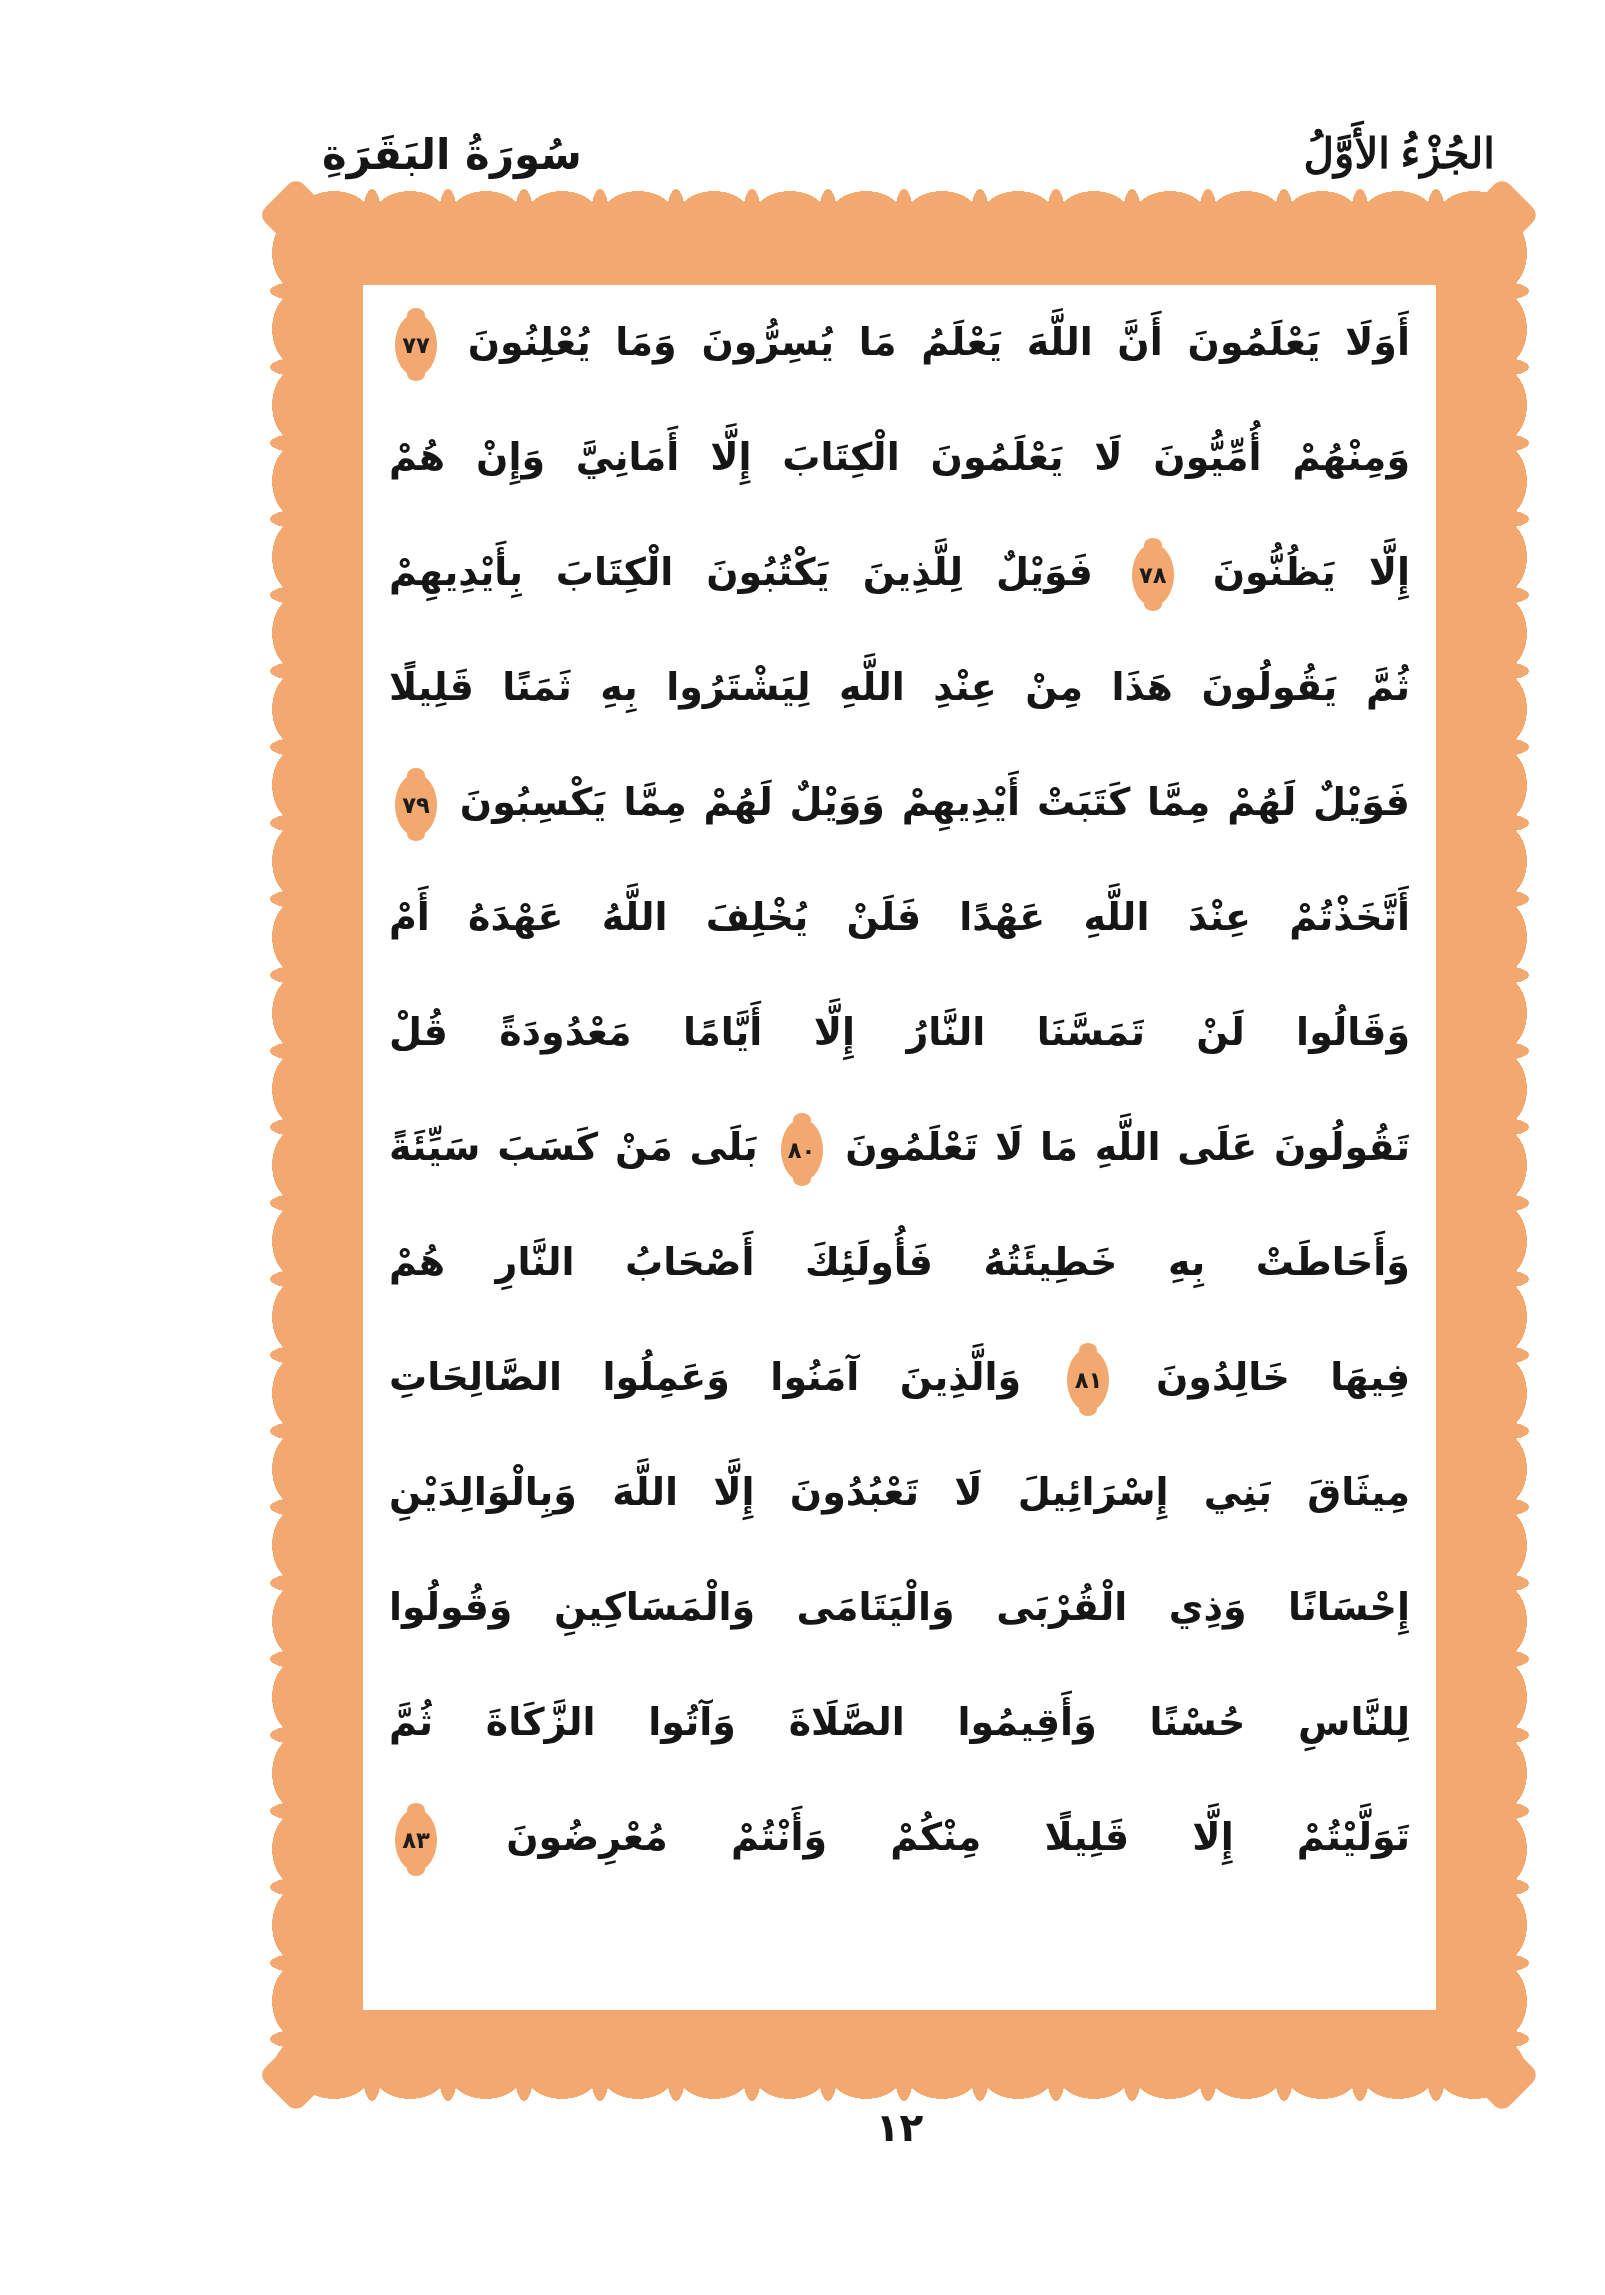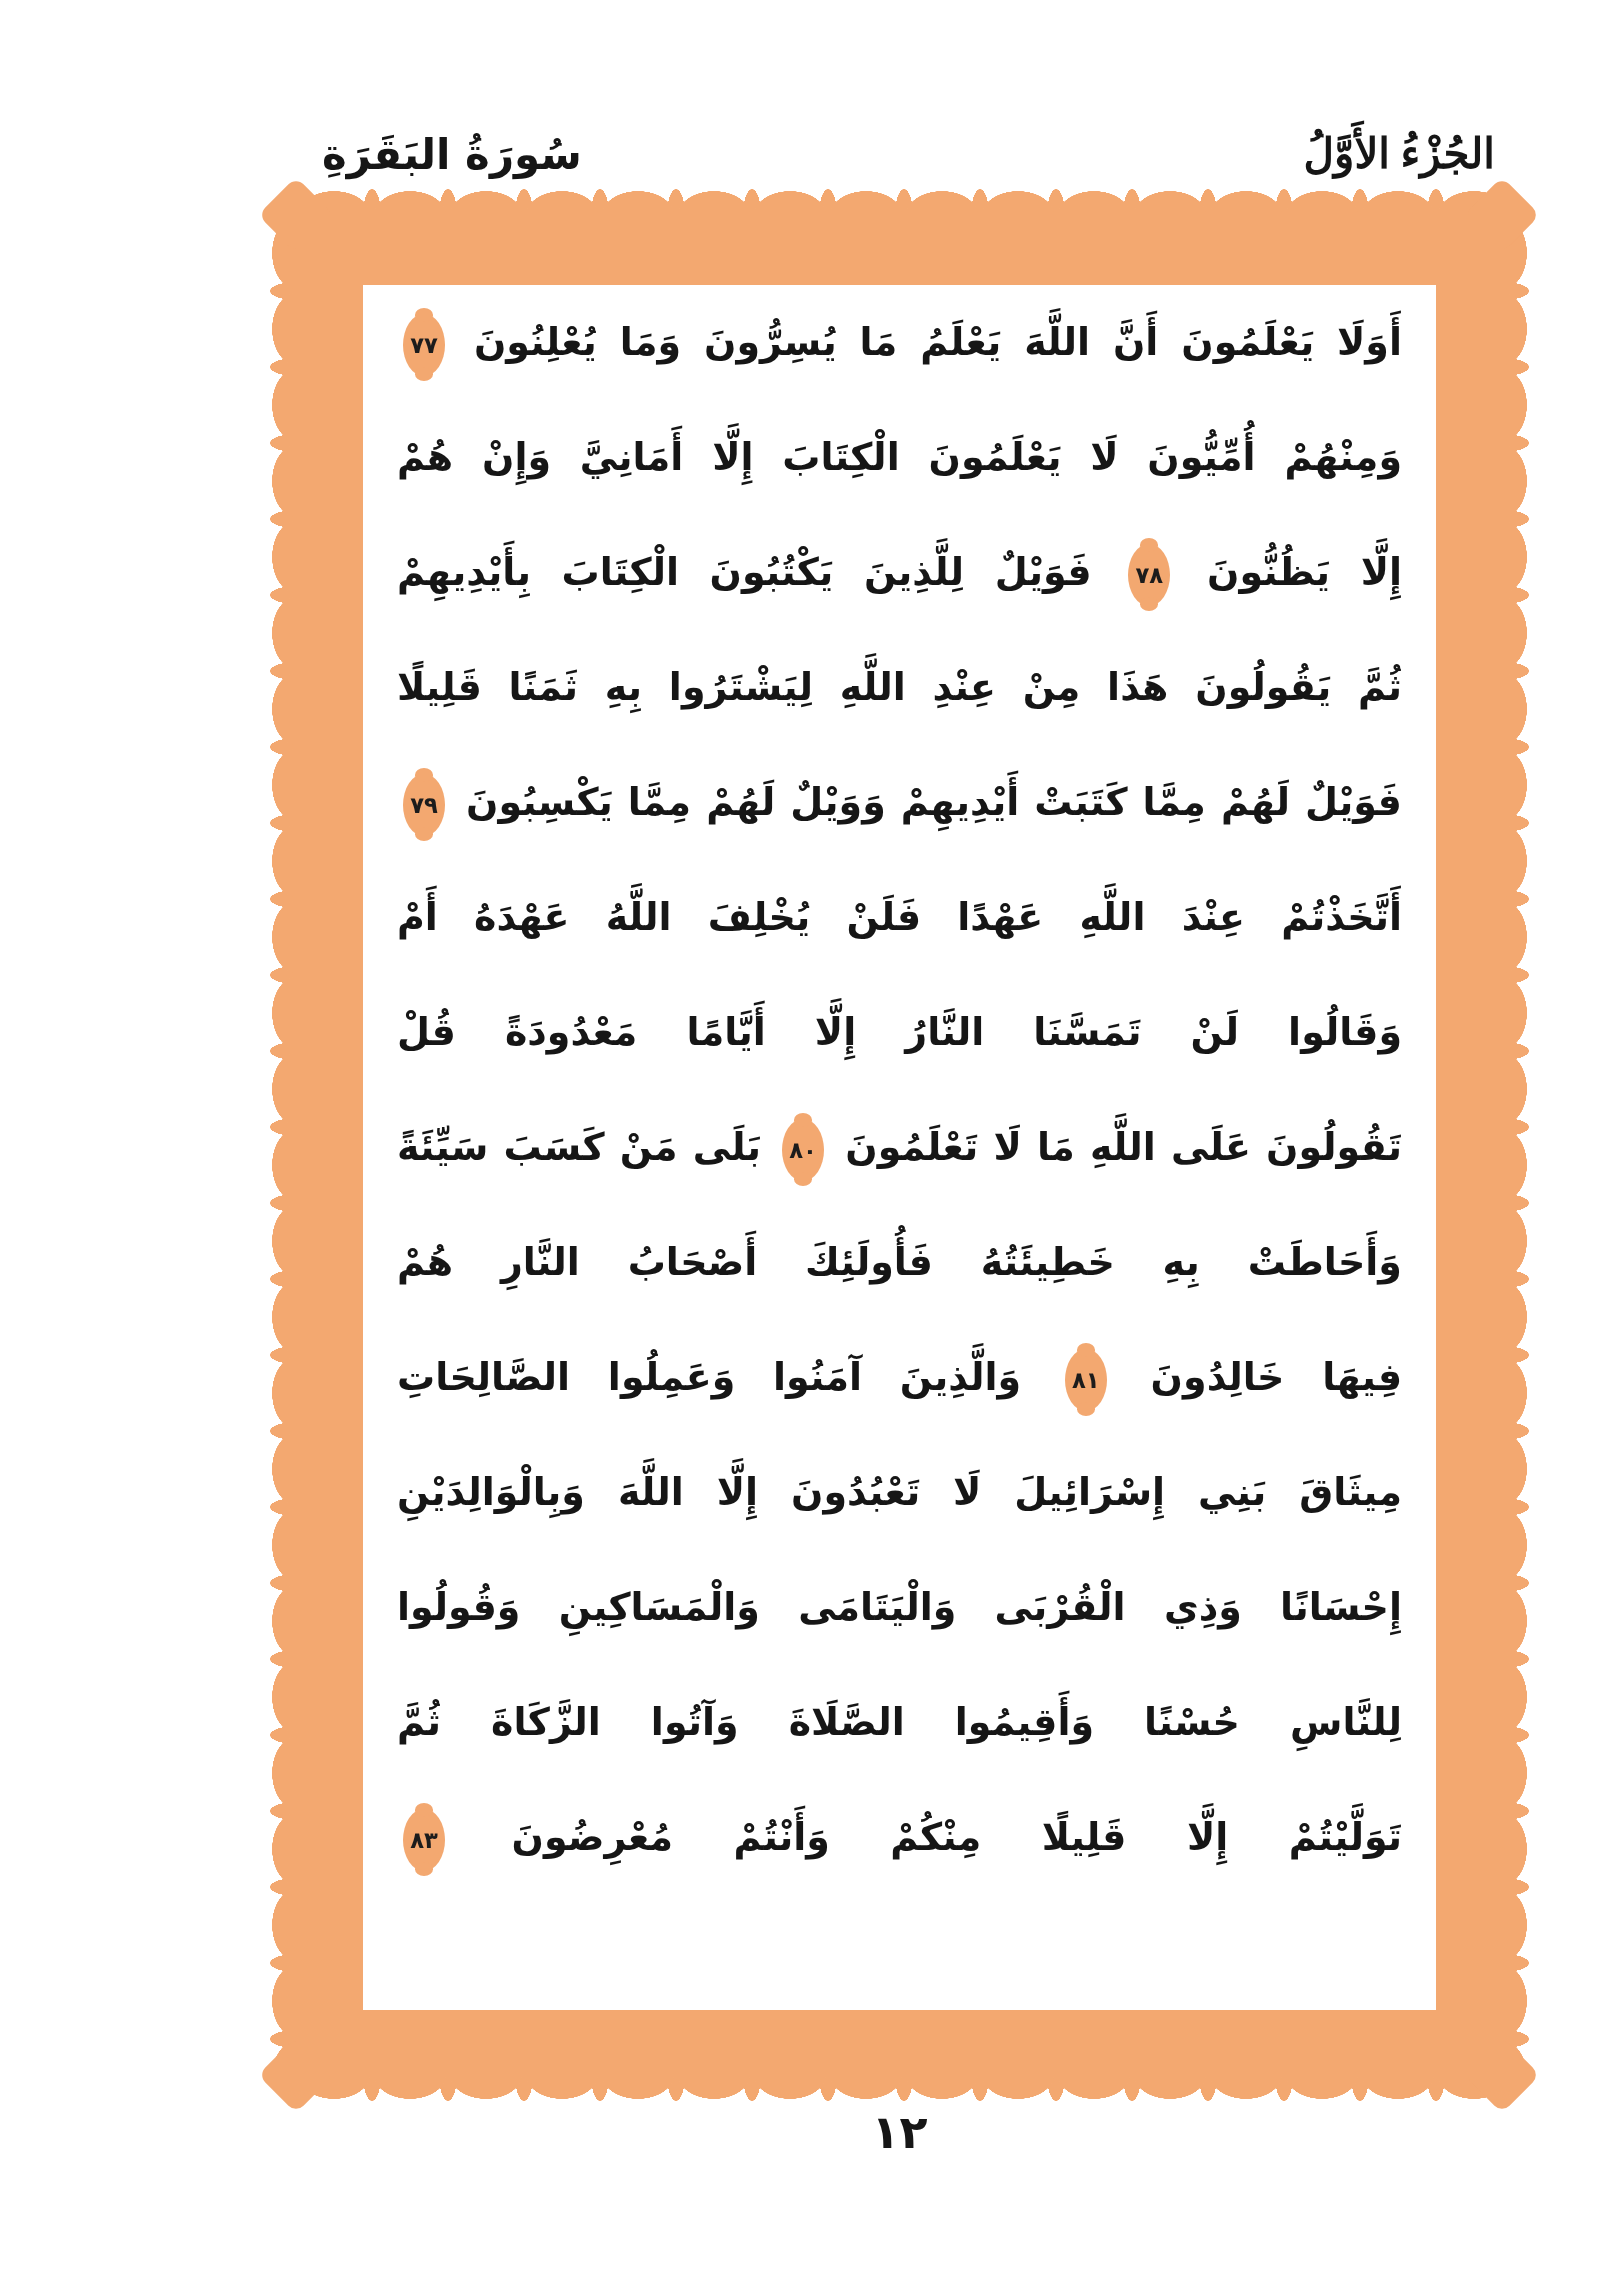--- a/index.html
+++ b/index.html
@@ -79,21 +79,21 @@
     background:#ffffff;
   }
 
   
   .lines{
     position:absolute;left:363px;top:285px;width:1073px;height:1725px;
     direction:rtl;
   }
   .qline{
     height:115px;line-height:115px;
-    padding:0 34px;overflow:hidden;
+    padding:0 26px;overflow:hidden;
     text-align:justify;text-align-last:justify;
     font-size:38px;font-weight:bold;color:var(--ink);
     direction:rtl;white-space:normal;
   }
   .verse-marker{
     display:inline-block;width:42px;height:62px;line-height:62px;
     background:var(--orange);border-radius:50%;
     text-align:center;text-align-last:center;
     font-size:22.7px;font-weight:bold;color:#1c1c1c;
     vertical-align:middle;position:relative;margin:0 6px;
@@ -101,21 +101,21 @@
   .verse-marker::before,.verse-marker::after{
     content:"";position:absolute;left:50%;transform:translateX(-50%);
     width:18px;height:13.6px;background:var(--orange);border-radius:50%;
   }
   .verse-marker::before{top:-5.3px;}
   .verse-marker::after{bottom:-5.3px;}
 
   
   .pagenum{
     position:absolute;left:296px;top:2105px;width:1207px;
-    text-align:center;font-size:46px;font-weight:bold;color:var(--ink);
+    text-align:center;font-size:39px;font-weight:bold;color:var(--ink);
     direction:rtl;
   }
 </style>
 </head>
 <body>
 
 <div class="page">
 
   <div class="hdr hdr-surah" dir="rtl">سُورَةُ البَقَرَةِ</div>
 

